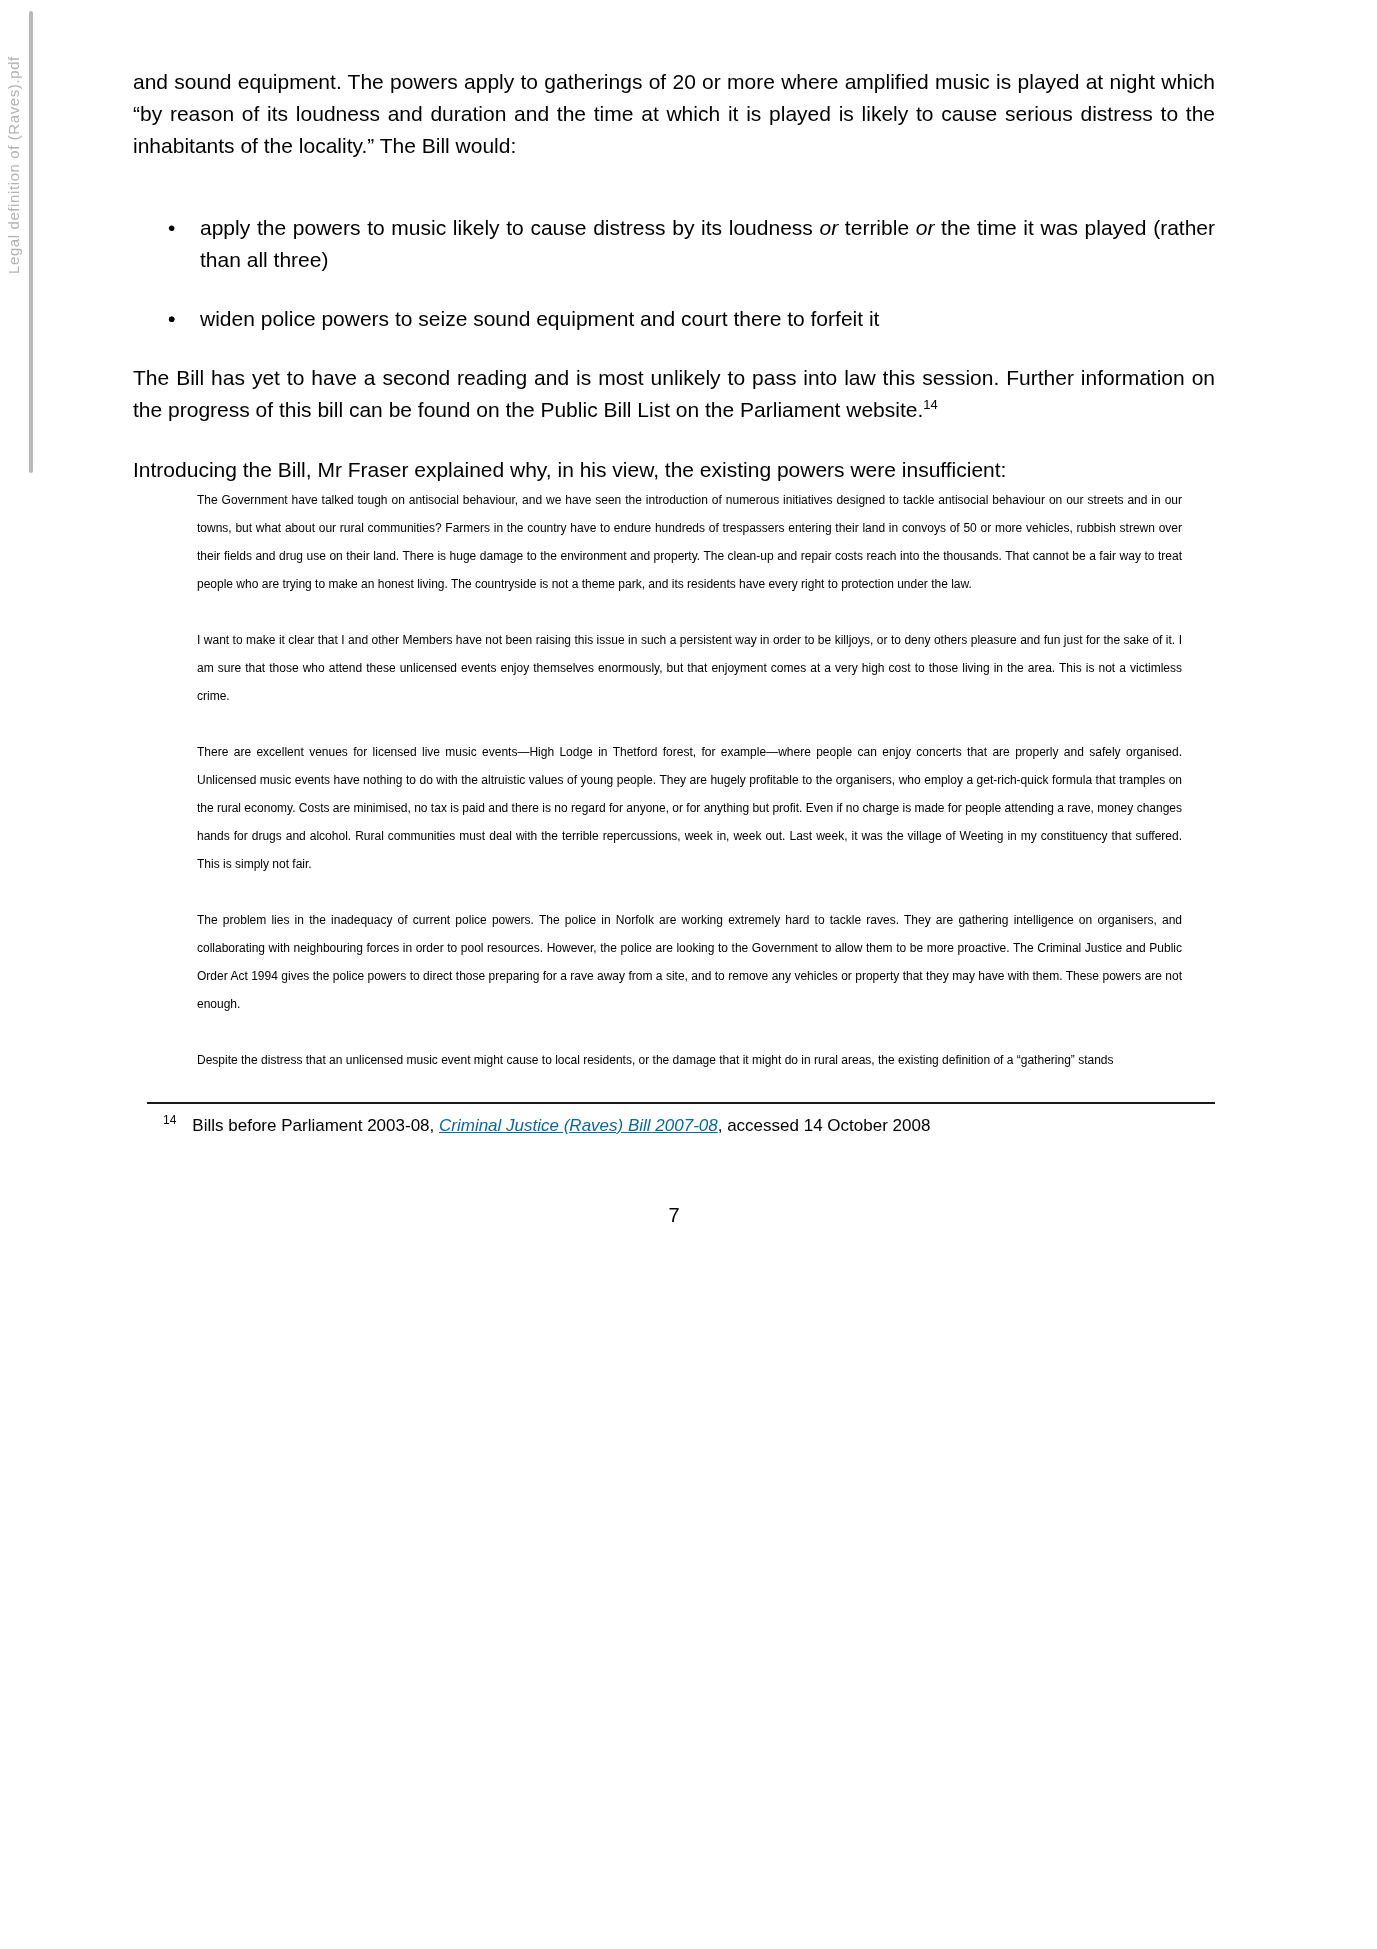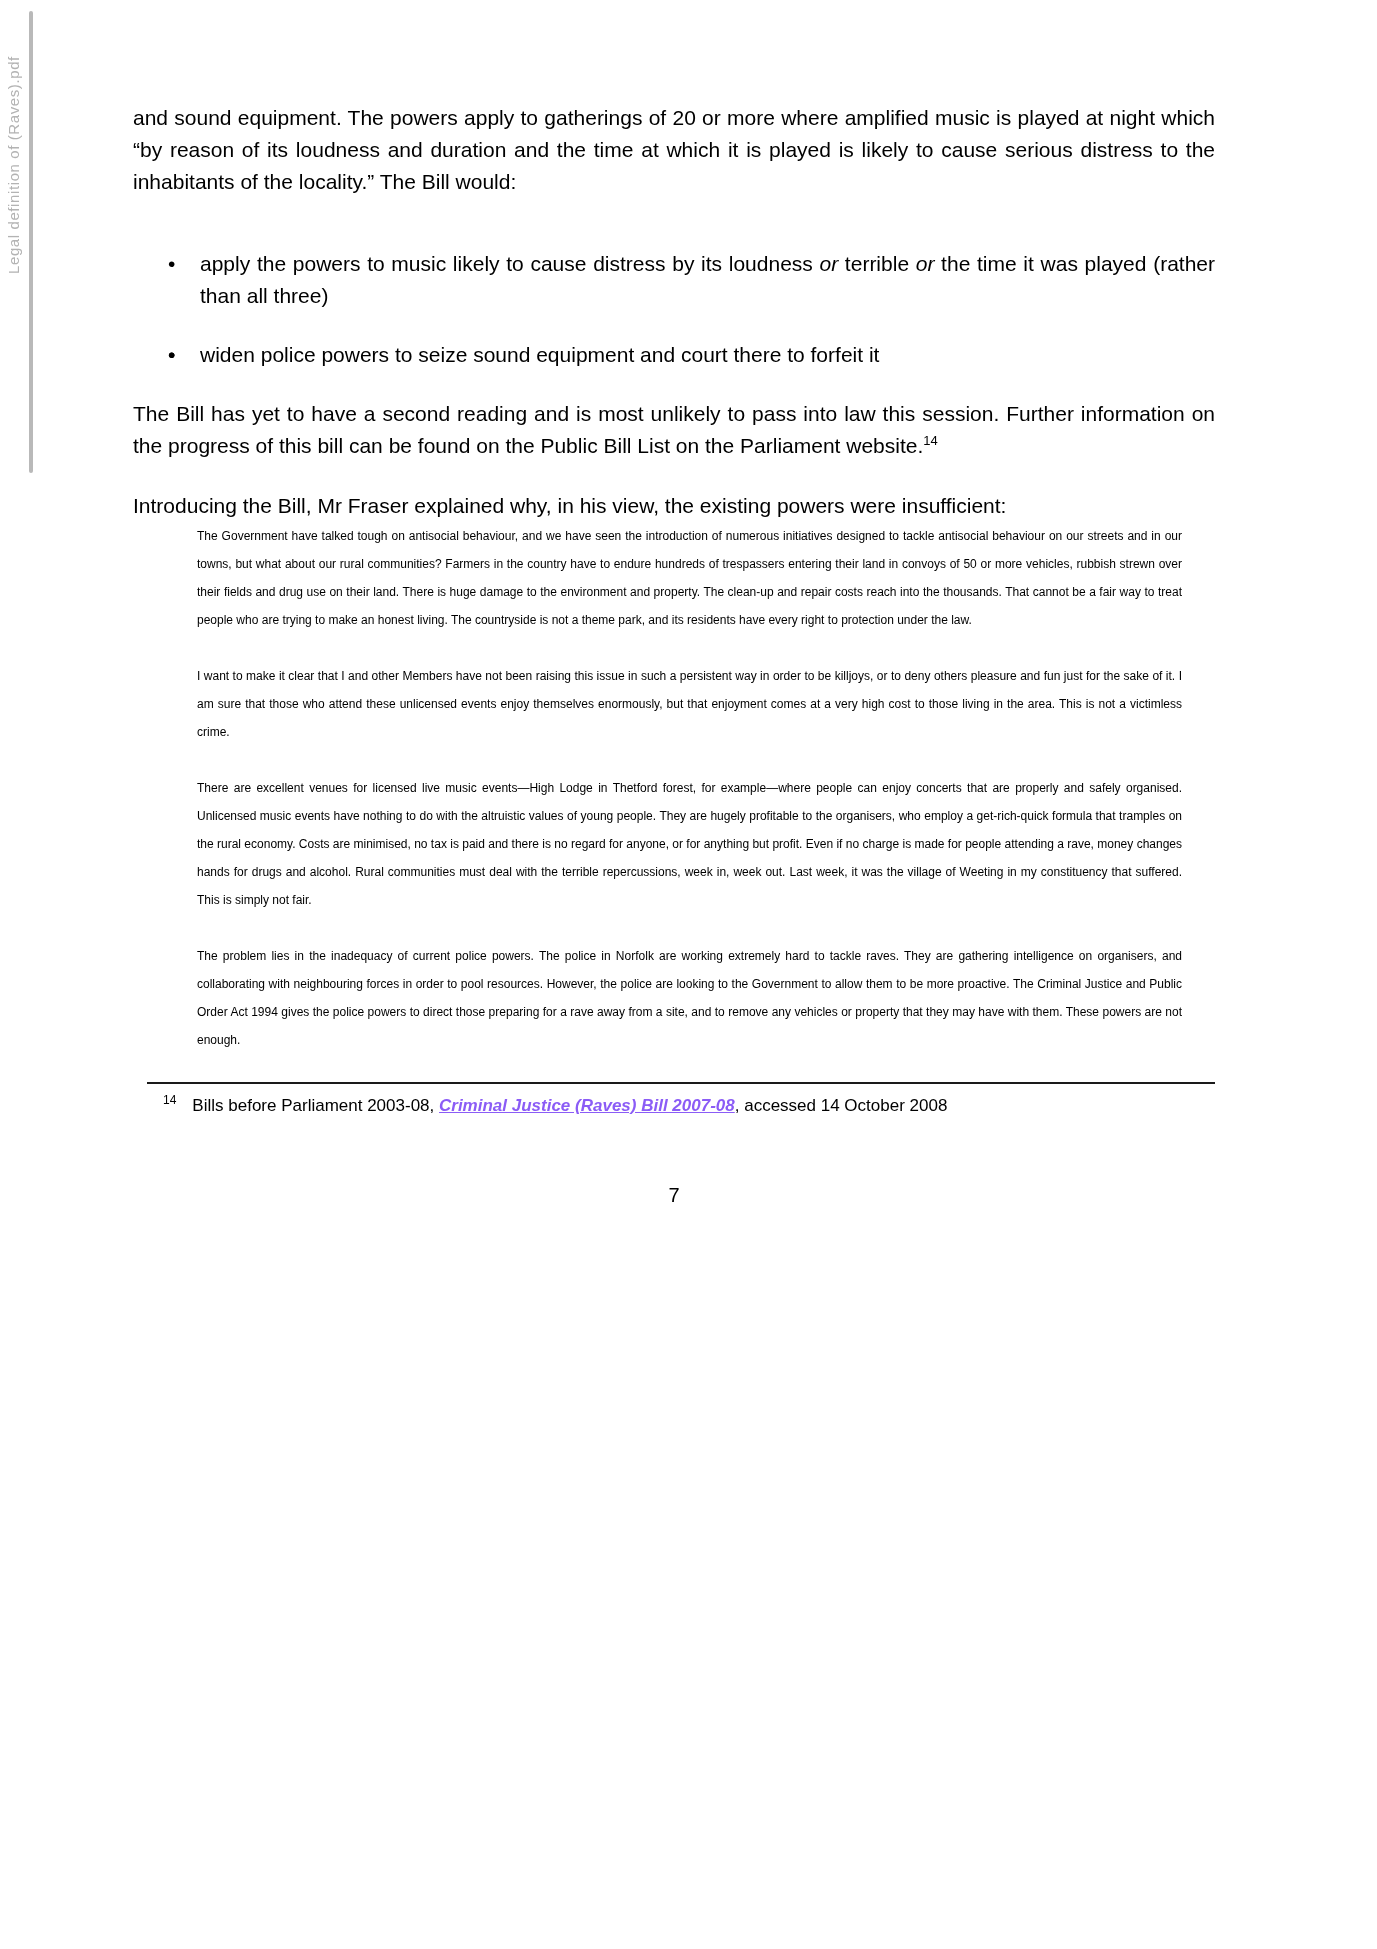--- a/index.html
+++ b/index.html
@@ -28,21 +28,21 @@
     left:29px;top:11px;
     width:4px;height:462px;
     background:#b9b9b9;
     border-radius:2px;
   }
   
   .page{
     position:absolute;
     left:133px;top:0;
     width:1082px;
-    padding-top:102px;
+    padding-top:66px;
   }
   .body-text{
     font-size:21px;
     line-height:32px;
     text-align:justify;
     margin:0;
   }
   .p1{margin-bottom:50px;}
   ul.bullets{
     list-style:none;
@@ -90,25 +90,24 @@
     font-size:17px;
     line-height:24px;
   }
   .footnote .fn-marker{
     font-size:12px;
     vertical-align:super;
     margin-right:16px;
     line-height:0;
   }
   .footnote a{
-    color:#8b5cf6;
+    color:#0369a1;
     font-style:italic;
     text-decoration:underline;
     cursor:pointer;
-    font-weight:bold;
   }
   .page-number{
     text-align:center;
     font-size:20px;
     margin-top:66px;
   }
 </style>
 </head>
 <body>
 
@@ -128,20 +127,21 @@
 
   <p class="body-text p2"><span>The Bill has yet to have a second reading and is most unlikely to pass into law this session. Further information on the progress of this bill can be found on the Public Bill List on the Parliament website.</span><sup class="fn-ref">14</sup></p>
 
   <p class="body-text p3">Introducing the Bill, Mr Fraser explained why, in his view, the existing powers were insufficient:</p>
 
   <div class="quote">
       <p>The Government have talked tough on antisocial behaviour, and we have seen the introduction of numerous initiatives designed to tackle antisocial behaviour on our streets and in our towns, but what about our rural communities? Farmers in the country have to endure hundreds of trespassers entering their land in convoys of 50 or more vehicles, rubbish strewn over their fields and drug use on their land. There is huge damage to the environment and property. The clean-up and repair costs reach into the thousands. That cannot be a fair way to treat people who are trying to make an honest living. The countryside is not a theme park, and its residents have every right to protection under the law.</p>
       <p>I want to make it clear that I and other Members have not been raising this issue in such a persistent way in order to be killjoys, or to deny others pleasure and fun just for the sake of it. I am sure that those who attend these unlicensed events enjoy themselves enormously, but that enjoyment comes at a very high cost to those living in the area. This is not a victimless crime.</p>
       <p>There are excellent venues for licensed live music events—High Lodge in Thetford forest, for example—where people can enjoy concerts that are properly and safely organised. Unlicensed music events have nothing to do with the altruistic values of young people. They are hugely profitable to the organisers, who employ a get-rich-quick formula that tramples on the rural economy. Costs are minimised, no tax is paid and there is no regard for anyone, or for anything but profit. Even if no charge is made for people attending a rave, money changes hands for drugs and alcohol. Rural communities must deal with the terrible repercussions, week in, week out. Last week, it was the village of Weeting in my constituency that suffered. This is simply not fair.</p>
       <p>The problem lies in the inadequacy of current police powers. The police in Norfolk are working extremely hard to tackle raves. They are gathering intelligence on organisers, and collaborating with neighbouring forces in order to pool resources. However, the police are looking to the Government to allow them to be more proactive. The Criminal Justice and Public Order Act 1994 gives the police powers to direct those preparing for a rave away from a site, and to remove any vehicles or property that they may have with them. These powers are not enough.</p>
+      <p>Despite the distress that an unlicensed music event might cause to local residents, or the damage that it might do in rural areas, the existing definition of a “gathering” stands</p>
     </div>
 
   <hr class="footnote-rule">
 
   <div class="footnote">
     <span class="fn-marker">14</span><span>Bills before Parliament 2003-08, </span><a>Criminal Justice (Raves) Bill 2007-08</a><span>, accessed  14 October 2008</span>
   </div>
 
   <div class="page-number">7</div>
 

